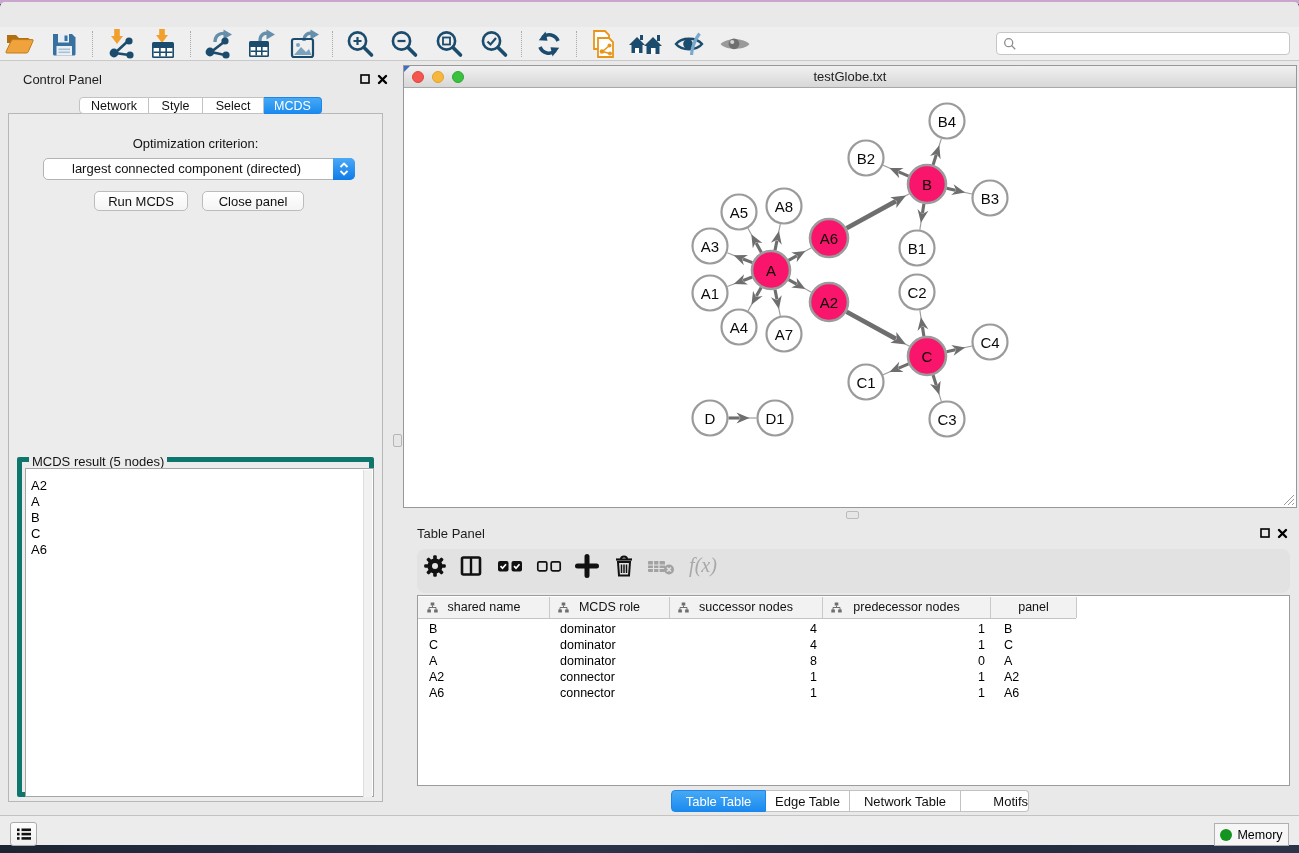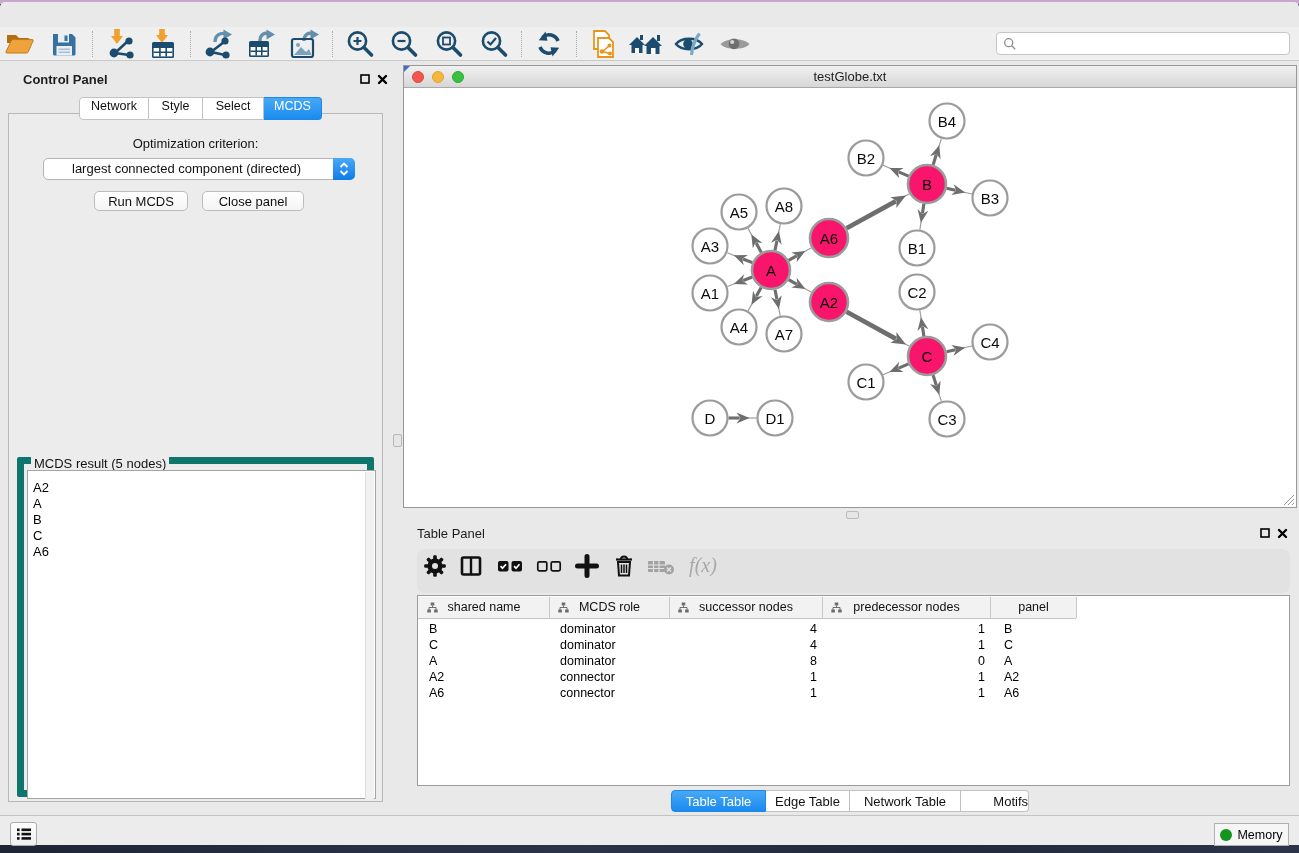--- a/index.html
+++ b/index.html
@@ -26,33 +26,33 @@
   .search-field { position:absolute; left:996px; top:5px; width:294px; height:23px; background:#fff;
       border:1px solid #c6c6c6; border-radius:4px; display:flex; align-items:center; padding-left:6px; }
   .search-field input { border:none; outline:none; flex:1; height:19px; font-size:12px; background:transparent; margin-left:4px; }
 
   
   .control-panel { position:absolute; left:0; top:61px; width:391px; height:754px; background:#e9e9e9; }
   .panel-header-title { position:absolute; font-size:13px; color:#1d1d1d; }
   .panel-icon-btn { position:absolute; width:14px; height:14px; background:transparent; border:none; display:flex; align-items:center; justify-content:center; }
   .cp-content { position:absolute; left:8px; top:52px; width:375px; height:689px; border:1px solid #b7b7b7; background:#ececec; }
   .tabstrip { position:absolute; display:flex; }
-  .tab { height:23px; line-height:16px; font-size:12.5px; text-align:center; background:#fff;
+  .tab { height:17px; line-height:16px; font-size:12.5px; text-align:center; background:#fff;
       border:1px solid #c2c2c2; border-left:none; color:#111; }
   .tab.first { border-left:1px solid #c2c2c2; border-radius:4px 0 0 4px; }
   .tab.last { border-radius:0 4px 4px 0; }
   .tab.active { background:linear-gradient(#47a9f5,#1a8bf0); border-color:#1d86e8; color:#fff; }
   .opt-label { position:absolute; left:0; width:391px; top:136px; text-align:center; font-size:13px; color:#141414; }
   .combo { position:absolute; left:43px; top:158px; width:312px; height:22px; background:#fff; border:1px solid #b3b3b3;
       border-radius:5px; font-size:13px; line-height:20px; padding-left:12px; color:#111; }
   .combo .combo-btn { position:absolute; right:-1px; top:-1px; width:22px; height:22px; border-radius:0 5px 5px 0;
       background:linear-gradient(#4aa9f7,#0e7be6); display:flex; align-items:center; justify-content:center; }
   .push-btn { position:absolute; height:20px; background:linear-gradient(#ffffff,#f4f4f4); border:1px solid #bcbcbc;
       border-radius:5px; font-size:13px; color:#111; text-align:center; font-family:"Liberation Sans",sans-serif; }
-  .groupbox { position:absolute; left:17px; top:396px; width:357px; height:340px; border:7px solid #0f766e; border-radius:2px; }
+  .groupbox { position:absolute; left:17px; top:396px; width:357px; height:340px; border:5px solid #0f766e; border-radius:2px; }
   .groupbox-legend { position:absolute; left:7px; top:-8px; background:#ececec; padding:0 3px; font-size:13px; color:#141414; }
   .result-list { position:absolute; left:3px; top:6px; width:349px; height:329px; background:#fff; border:1px solid #a5a5a5; }
   .result-scrollbar { position:absolute; right:1px; top:1px; width:9px; height:327px; background:#f1f1f1; border-left:1px solid #dedede; }
   .result-item { font-size:13px; line-height:16px; padding-left:5px; color:#000; }
   .result-list .pad { height:9px; }
 
   
   .vsplit-handle { position:absolute; left:393px; top:434px; width:9px; height:13px; background:#e6e6e6; border:1px solid #b5b5b5; border-radius:2px; }
   .hsplit-handle { position:absolute; left:846px; top:511px; width:13px; height:8px; background:#e6e6e6; border:1px solid #bbb; border-radius:2px; }
 
@@ -250,21 +250,21 @@
     <div class="search-field">
       <svg width="14" height="14" viewBox="0 0 16 16">
         <circle cx="6.5" cy="6.5" r="4.6" fill="none" stroke="#8d8d8d" stroke-width="1.5"></circle>
         <path d="M10 10 L14 14" stroke="#8d8d8d" stroke-width="1.5"></path>
       </svg>
       <input type="text" placeholder="" style="">
     </div>
   </div>
 
   <div class="control-panel">
-    <div class="panel-header-title" style="left:23px; top:11px;font-weight:bold;">Control Panel</div>
+    <div class="panel-header-title" style="left:23px; top:11px;">Control Panel</div>
     <button class="panel-icon-btn" style="left:358px; top:11px;">
       <svg width="10" height="10" viewBox="0 0 10 10">
           <rect x="1" y="1" width="8" height="8" fill="none" stroke="#000" stroke-width="1.6"></rect>
         </svg>
     </button>
     <button class="panel-icon-btn" style="left:375px; top:11px;">
       <svg width="11" height="11" viewBox="0 0 11 11">
           <path d="M2 2 L9 9 M9 2 L2 9" stroke="#000" stroke-width="2.4" stroke-linecap="round"></path>
         </svg>
     </button>

